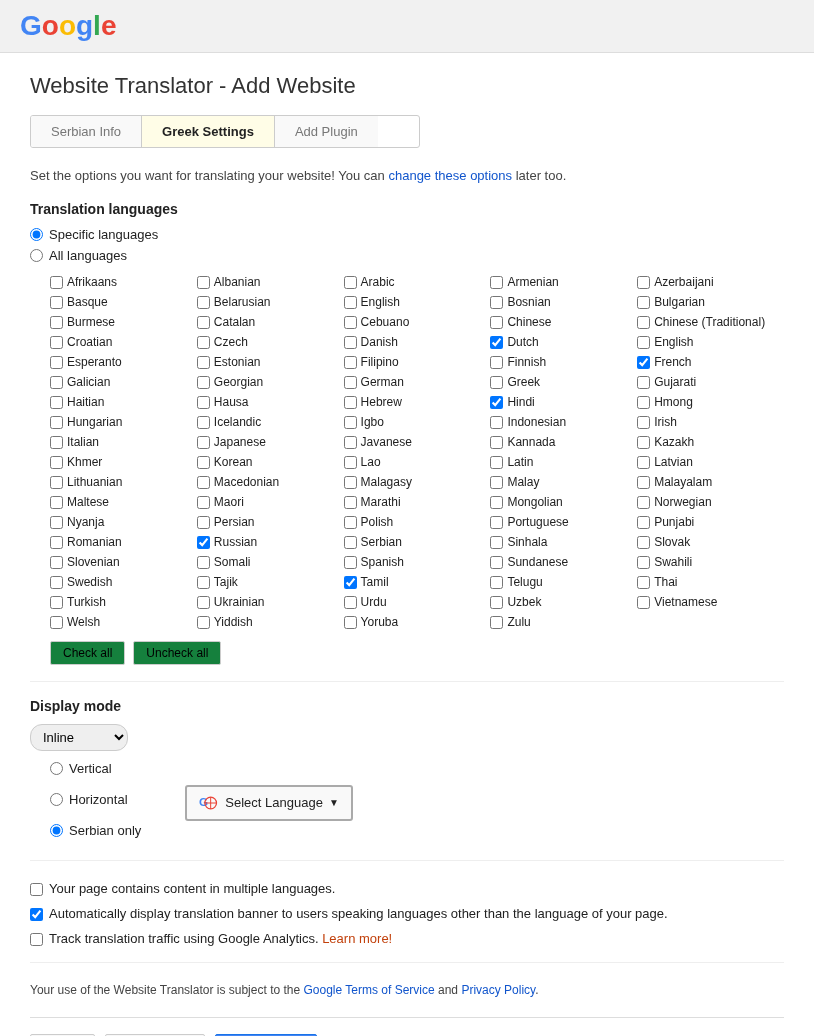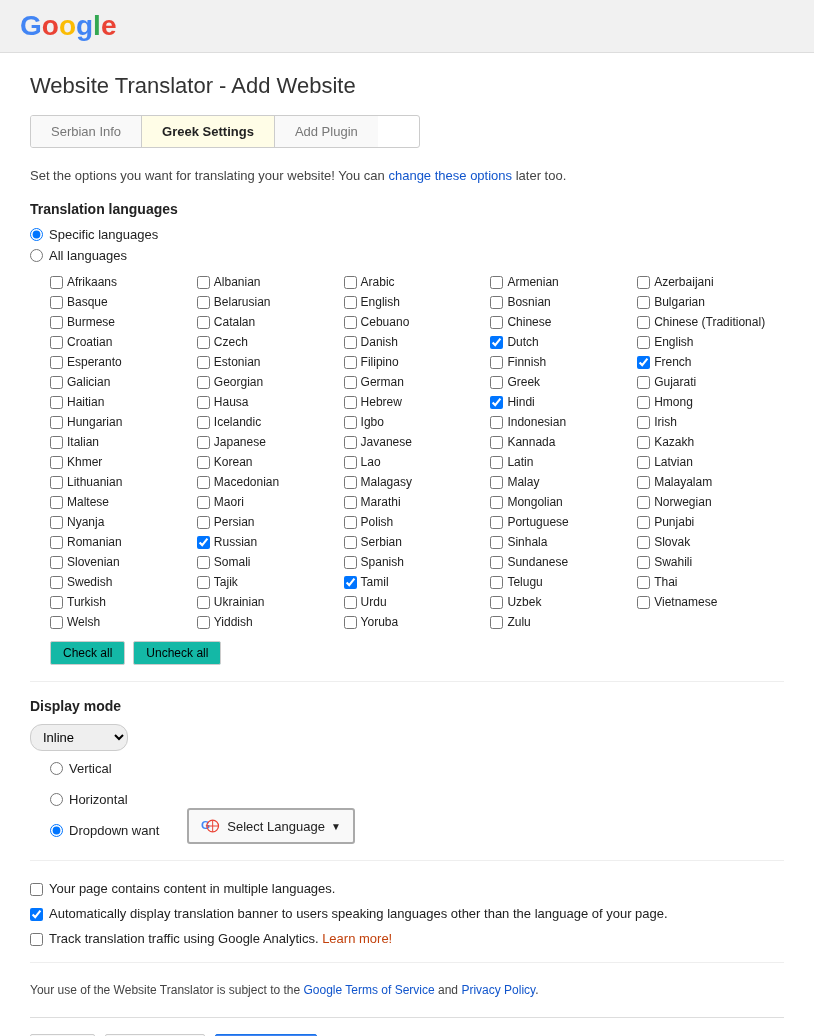--- a/index.html
+++ b/index.html
@@ -30,27 +30,27 @@
     .section-title { font-weight: bold; font-size: 14px; margin-bottom: 10px; }
 
     .radio-group { margin-bottom: 6px; display: flex; align-items: center; gap: 6px; }
     .radio-group input[type="radio"] { margin: 0; }
 
     .languages-grid { display: grid; grid-template-columns: repeat(5, 1fr); gap: 2px 0; margin: 10px 0 10px 20px; }
     .lang-item { display: flex; align-items: center; gap: 4px; font-size: 12px; padding: 2px 0; white-space: nowrap; }
     .lang-item input[type="checkbox"] { margin: 0; flex-shrink: 0; }
 
     .button-row { display: flex; gap: 8px; margin: 8px 0 8px 20px; }
-    .btn-small { padding: 4px 12px; font-size: 12px; border: 1px solid #ccc; background: #14b8a6; border-radius: 2px; cursor: pointer; }
+    .btn-small { padding: 4px 12px; font-size: 12px; border: 1px solid #ccc; background: #15803d; border-radius: 2px; cursor: pointer; }
 
     .display-mode-section { margin-top: 16px; }
     .inline-select { display: flex; align-items: center; gap: 6px; margin-bottom: 10px; }
     .inline-select select { padding: 4px 8px; border: 1px solid #ccc; border-radius: 12px; font-size: 13px; }
 
-    .display-options { display: flex; align-items: flex-end; gap: 28px; margin-left: 20px; }
+    .display-options { display: flex; align-items: center; gap: 44px; margin-left: 20px; }
     .radio-list { display: flex; flex-direction: column; gap: 10px; }
 
     .translate-widget { border: 2px solid #aaa; padding: 6px 12px; display: flex; align-items: center; gap: 6px; border-radius: 3px; background: #f9f9f9; font-size: 13px; cursor: pointer; }
     .translate-widget .gt-icon { width: 20px; height: 20px; }
 
     .advanced-section { margin-top: 20px; }
     .checkbox-item { display: flex; align-items: flex-start; gap: 6px; margin-bottom: 10px; font-size: 13px; }
     .checkbox-item input[type="checkbox"] { margin-top: 2px; flex-shrink: 0; }
     .checkbox-item a { color: #c2410c; text-decoration: none; }
 
@@ -484,21 +484,21 @@
         <div class="radio-group">
           <input type="radio" name="display-layout" id="vertical" style="">
           <label for="vertical">Vertical</label>
         </div>
         <div class="radio-group">
           <input type="radio" name="display-layout" id="horizontal" style="">
           <label for="horizontal">Horizontal</label>
         </div>
         <div class="radio-group">
           <input type="radio" name="display-layout" id="dropdown-only" checked="" style="">
-          <label for="dropdown-only">Dropdown want</label>
+          <label for="dropdown-only">Serbian only</label>
         </div>
       </div>
 
       <div class="translate-widget">
         <svg class="gt-icon" viewBox="0 0 24 24" width="20" height="20">
           <text x="0" y="16" font-size="14" fill="#4285f4" font-weight="bold">G</text>
           <circle cx="14" cy="12" r="7" fill="none" stroke="#ea4335" stroke-width="1.5"></circle>
           <line x1="7" y1="12" x2="21" y2="12" stroke="#ea4335" stroke-width="1.2"></line>
           <line x1="14" y1="5" x2="14" y2="19" stroke="#ea4335" stroke-width="1.2"></line>
         </svg>

